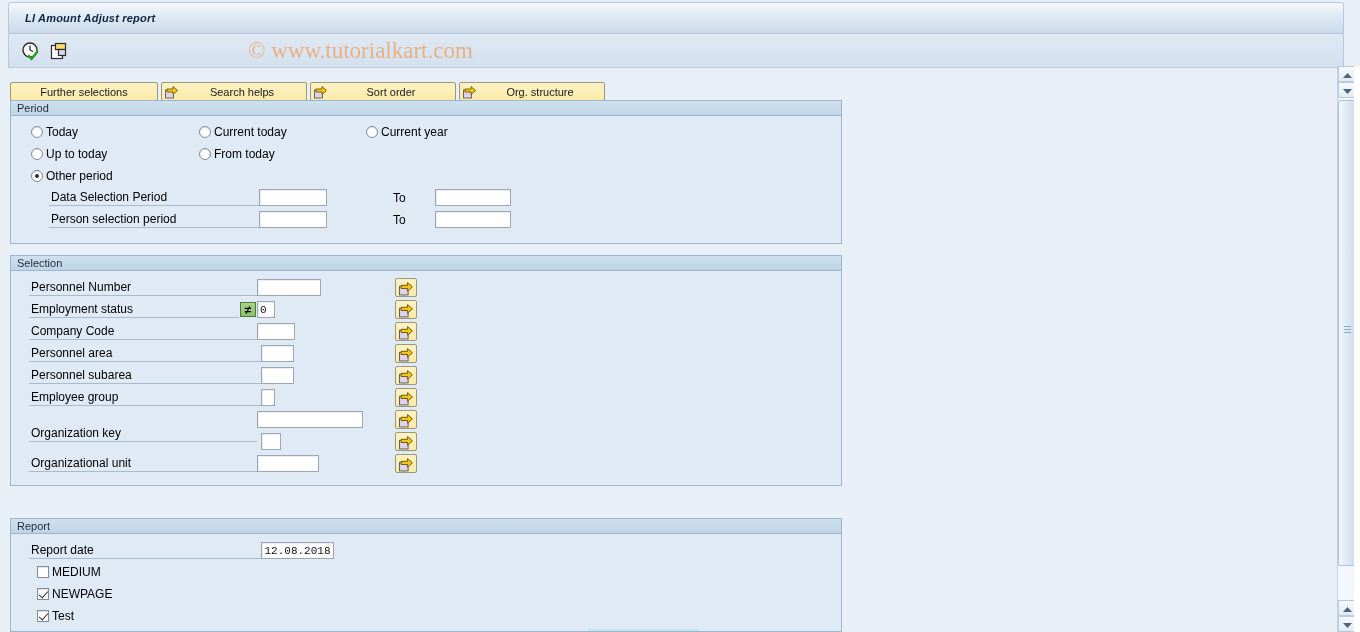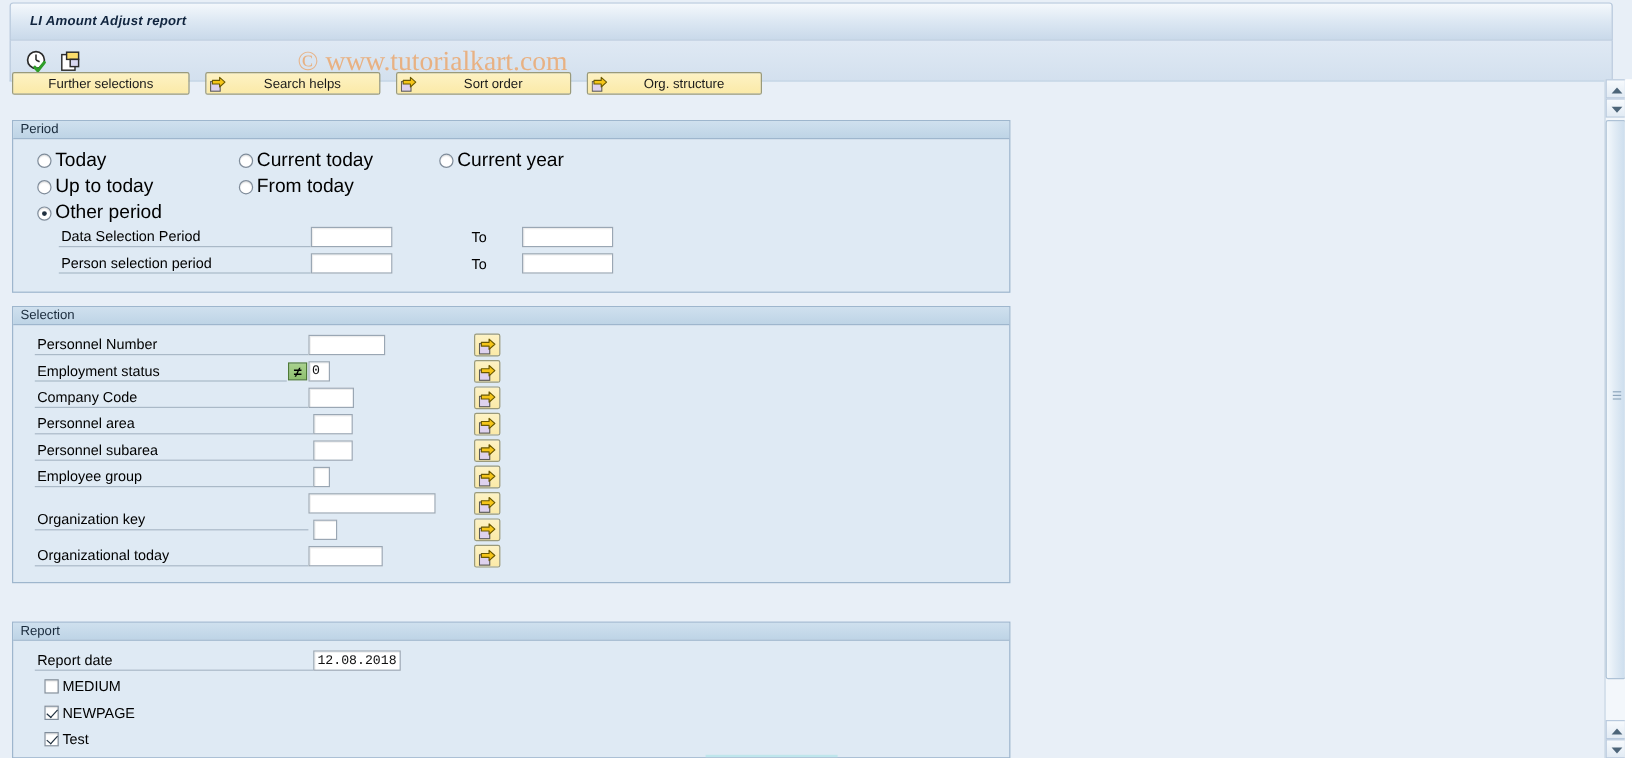--- a/index.html
+++ b/index.html
@@ -66,24 +66,24 @@
     font-size: 23px;
     font-weight: normal;
     color: #e8b183;
     white-space: nowrap;
     user-select: none;
   }
 
   
   .btnrow {
     position: absolute;
-    left: 10px; top: 60px;
+    left: 10px; top: 82px;
     height: 19px;
     display: flex;
-    gap: 12px;
+    gap: 2px;
   }
   .sapbtn {
     height: 19px;
     background: linear-gradient(to bottom, #fdf2c4 0%, #fbeaa8 100%);
     border: 1px solid #9a9a7a;
     border-radius: 2px;
     display: flex;
     align-items: center;
     justify-content: center;
     position: relative;
@@ -129,21 +129,21 @@
   #grp-period   { left: 10px; top: 100px;  width: 832px; height: 144px; }
   #grp-selection{ left: 10px; top: 255px;  width: 832px; height: 231px; }
   #grp-report   { left: 10px; top: 518px;  width: 832px; height: 114px; }
 
   
   .radio-item {
     position: absolute;
     display: flex;
     align-items: center;
     cursor: pointer;
-    font-size: 16px;
+    font-size: 12px;
   }
   .radio {
     width: 12px; height: 12px;
     border-radius: 50%;
     background: #ffffff;
     border: 1px solid #7f8c9a;
     box-shadow: inset 0 1px 1px rgba(0,0,0,0.12);
     margin-right: 3px;
     flex: 0 0 auto;
     position: relative;
@@ -459,21 +459,21 @@
       </div>
 
       <input class="fld box-sh" style="left: 250px; top: 162px; width: 20px;" type="text" value="">
       <div class="msbtn" style="left:384px; top:161px;">
         <svg width="15" height="15" viewBox="0 0 14 14">
           <rect x="0.5" y="5" width="8" height="8" fill="#ded2ee" stroke="#5b5b5b" stroke-width="0.9"></rect>
           <path d="M2 4 L8 4 L8 1.5 L12.5 5.5 L8 9.5 L8 7 L2 7 Z" fill="#f5c518" stroke="#6b5900" stroke-width="0.9" stroke-linejoin="round"></path>
         </svg>
       </div>
 
-      <div class="lblrow" style="left:18px; top:184px; width:228px;">Organizational today</div>
+      <div class="lblrow" style="left:18px; top:184px; width:228px;">Organizational unit</div>
       <input class="fld box-sh" style="left: 246px; top: 184px; width: 62px;" type="text" value="">
       <div class="msbtn" style="left:384px; top:183px;">
         <svg width="15" height="15" viewBox="0 0 14 14">
           <rect x="0.5" y="5" width="8" height="8" fill="#ded2ee" stroke="#5b5b5b" stroke-width="0.9"></rect>
           <path d="M2 4 L8 4 L8 1.5 L12.5 5.5 L8 9.5 L8 7 L2 7 Z" fill="#f5c518" stroke="#6b5900" stroke-width="0.9" stroke-linejoin="round"></path>
         </svg>
       </div>
 
     </div>
   </div>

